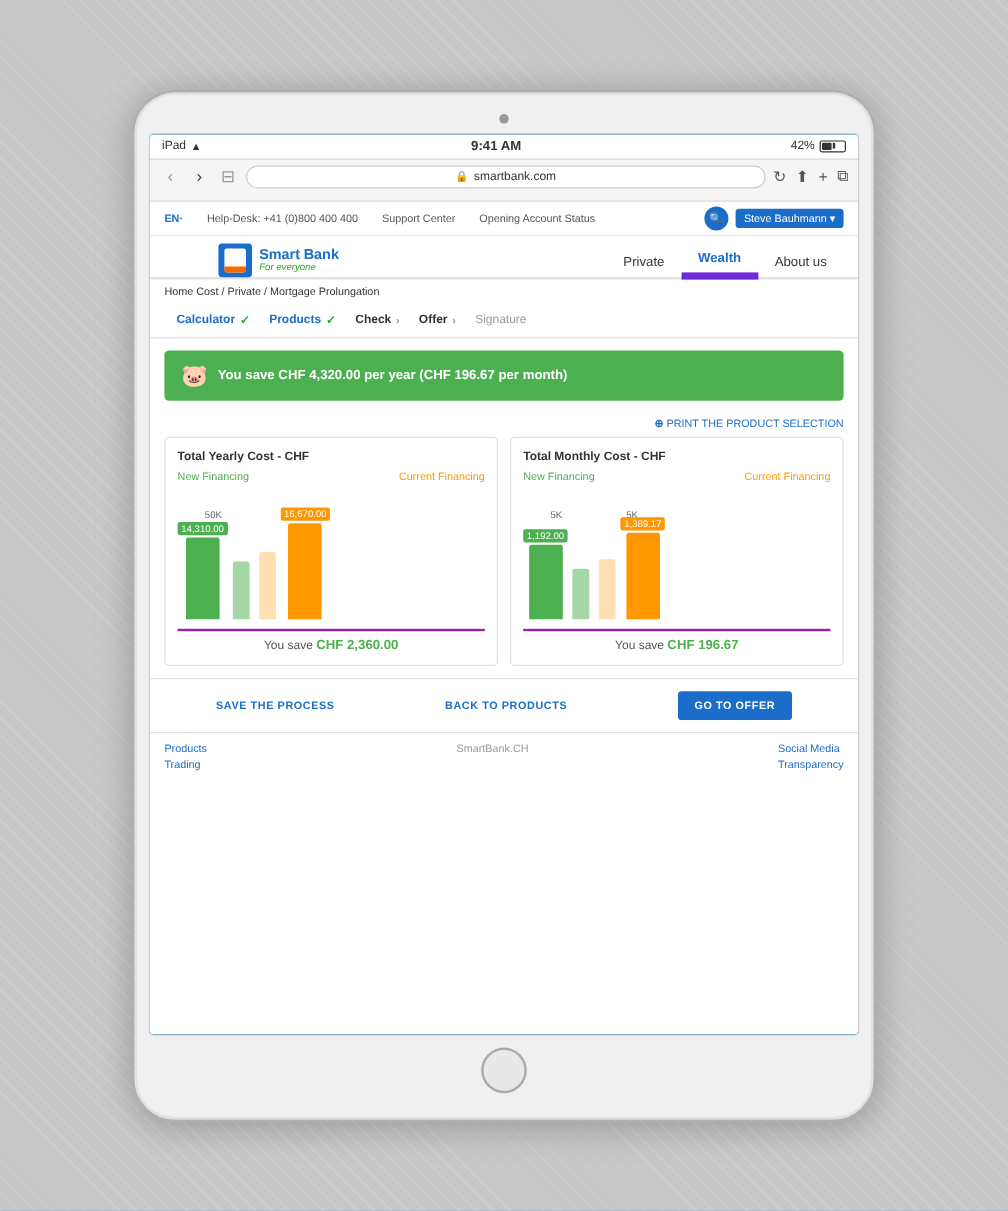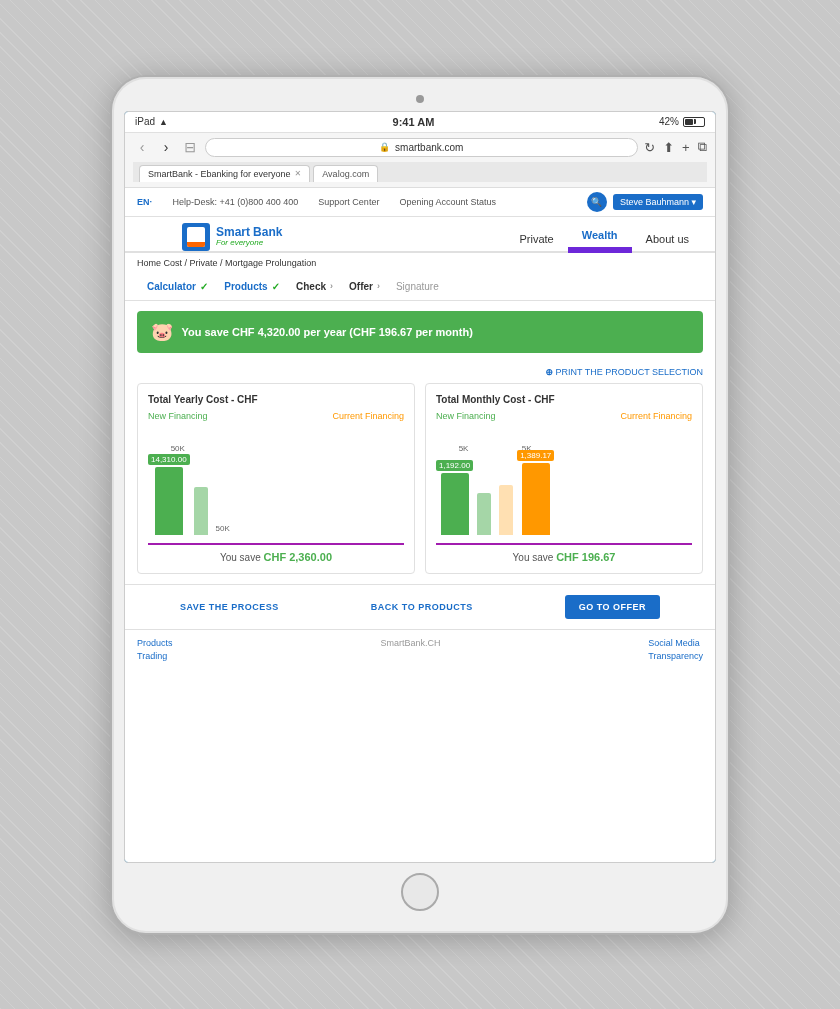--- a/index.html
+++ b/index.html
@@ -456,29 +456,20 @@
             <span class="lock-icon">🔒</span>
             <span>smartbank.com</span>
           </div>
           <div class="browser-icons">
             <span>↻</span>
             <span>⬆</span>
             <span>+</span>
             <span>⧉</span>
           </div>
         </div>
-        <div class="browser-tabs">
-          <div class="tab-item active">
-            <span>SmartBank - Ebanking for everyone</span>
-            <span class="tab-close">✕</span>
-          </div>
-          <div class="tab-item tab-other">
-            <span>Avalog.com</span>
-          </div>
-        </div>
       </div>
 
       <div class="site-content">
 
         <div class="utility-bar">
           <div class="utility-left">
             <span class="utility-lang">EN·</span>
             <span>Help-Desk: +41 (0)800 400 400</span>
             <span>Support Center</span>
             <span>Opening Account Status</span>
@@ -574,20 +565,30 @@
                     <div class="bar green" style="height:68px;"></div>
                   </div>
                   <div class="bar-wrapper">
                     <div style="height:20px;"></div>
                     <div class="bar green-light" style="height:48px; width:14px;"></div>
                   </div>
                 </div>
               </div>
               <div style="display:flex; flex-direction:column; align-items:center; justify-content:flex-end; height:100%;">
                 <div style="font-size:8px; color:#666; margin-bottom:2px;">50K</div>
+                <div class="chart-bar-group" style="height:80px; align-items:flex-end;">
+                  <div class="bar-wrapper">
+                    <div style="height:24px;"></div>
+                    <div class="bar orange-light" style="height:56px; width:14px;"></div>
+                  </div>
+                  <div class="bar-wrapper">
+                    <div class="bar-label orange">16,670.00</div>
+                    <div class="bar orange" style="height:80px;"></div>
+                  </div>
+                </div>
               </div>
             </div>
             <div class="you-save">
               <span>You save</span>
               <span class="save-amount">CHF 2,360.00</span>
             </div>
           </div>
 
           <div class="chart-card">
             <div class="chart-title">Total Monthly Cost - CHF</div>

